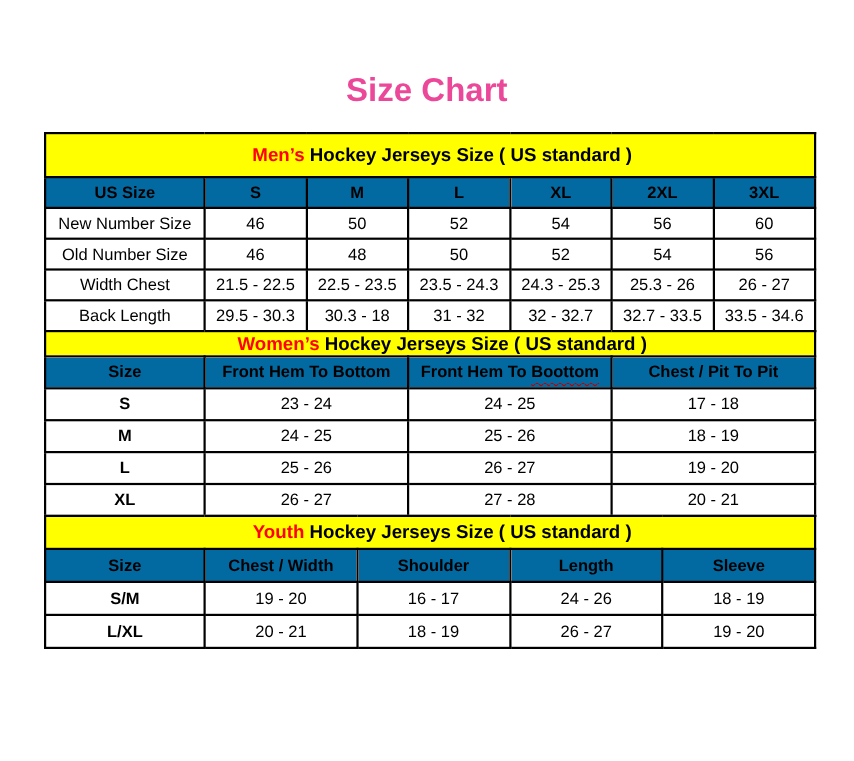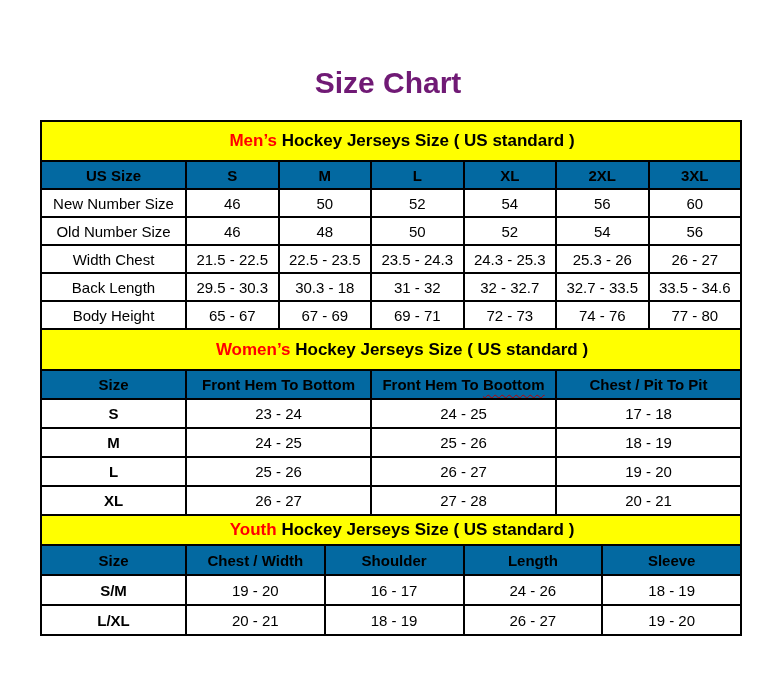--- a/index.html
+++ b/index.html
@@ -17,21 +17,21 @@
     overflow: hidden;
   }
   .page-title {
     position: absolute;
     top: 66px;
     left: 0;
     width: 776px;
     text-align: center;
     font-size: 30px;
     font-weight: bold;
-    color: #701a75;
+    color: #ec4899;
     margin: 0;
   }
   .tables {
     position: absolute;
     top: 120px;
     left: 40px;
     width: 700px;
   }
   table.sizes {
     border-collapse: collapse;
@@ -66,21 +66,21 @@
   }
   td.cell, td.rlabel {
     font-size: 15px;
   }
   td.rlabel.bold {
     font-weight: bold;
   }
   .men tr.section-row    { height: 40px; }
   .men tr.colhead-row,
   .men tr.data-row       { height: 28px; }
-  .women tr.section-row  { height: 41px; margin-top: 23px; }
+  .women tr.section-row  { height: 23px; margin-top: 23px; }
   .women tr.colhead-row,
   .women tr.data-row     { height: 29px; }
   .youth tr.section-row  { height: 30px; }
   .youth tr.colhead-row,
   .youth tr.data-row     { height: 30px; }
   .squiggle {
     text-decoration-line: underline;
     text-decoration-style: wavy;
     text-decoration-color: #C00000;
     text-decoration-thickness: 1px;
@@ -148,29 +148,20 @@
         </tr>
         <tr class="data-row">
           <td class="rlabel">Back Length</td>
           <td class="cell">29.5 - 30.3</td>
           <td class="cell">30.3 - 18</td>
           <td class="cell">31 - 32</td>
           <td class="cell">32 - 32.7</td>
           <td class="cell">32.7 - 33.5</td>
           <td class="cell">33.5 - 34.6</td>
         </tr>
-        <tr class="data-row">
-          <td class="rlabel">Body Height</td>
-          <td class="cell">65 - 67</td>
-          <td class="cell">67 - 69</td>
-          <td class="cell">69 - 71</td>
-          <td class="cell">72 - 73</td>
-          <td class="cell">74 - 76</td>
-          <td class="cell">77 - 80</td>
-        </tr>
       </tbody>
     </table>
 
     <table class="sizes women">
       <colgroup>
         <col style="width:145px">
         <col style="width:185px">
           <col style="width:185px">
           <col style="width:185px">
       </colgroup>

